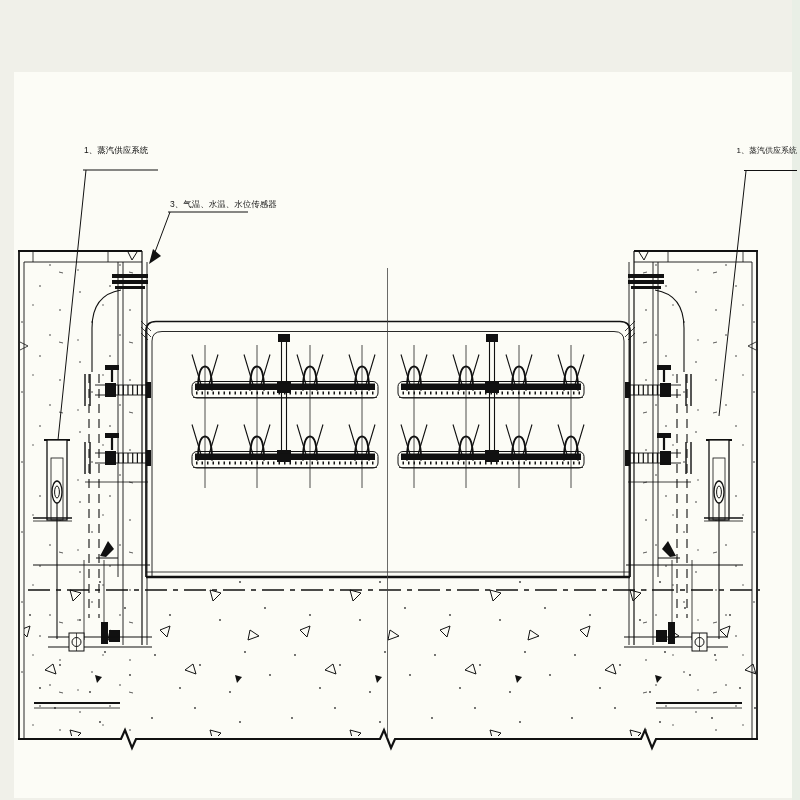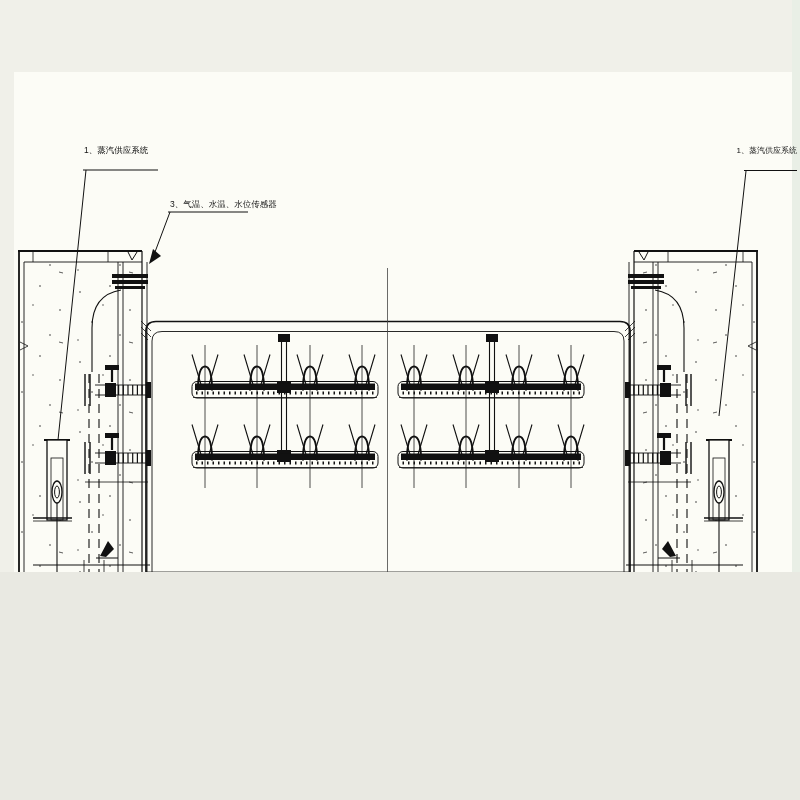--- a/index.html
+++ b/index.html
@@ -1,16 +1,16 @@
 <!DOCTYPE html>
 <html><head>
 <meta charset="utf-8">
 <style>
   html,body{margin:0;padding:0;background:#e9e9e2;}
-  #stage{position:relative;width:800px;height:572px;overflow:hidden;
+  #stage{position:relative;width:800px;height:800px;overflow:hidden;
          font-family:"Liberation Sans", sans-serif;}
   svg{position:absolute;left:0;top:0;}
   text{font-family:"Liberation Sans", sans-serif;fill:#111;}
 </style>
 </head>
 <body>
 
 <div id="stage">
 <svg width="800" height="800" viewBox="0 0 800 800">
 

